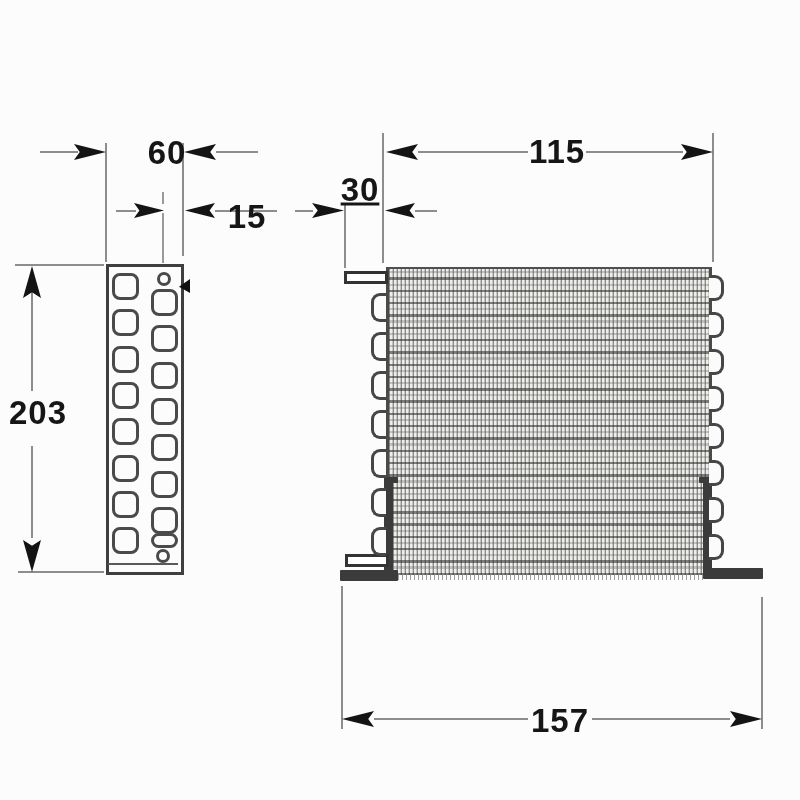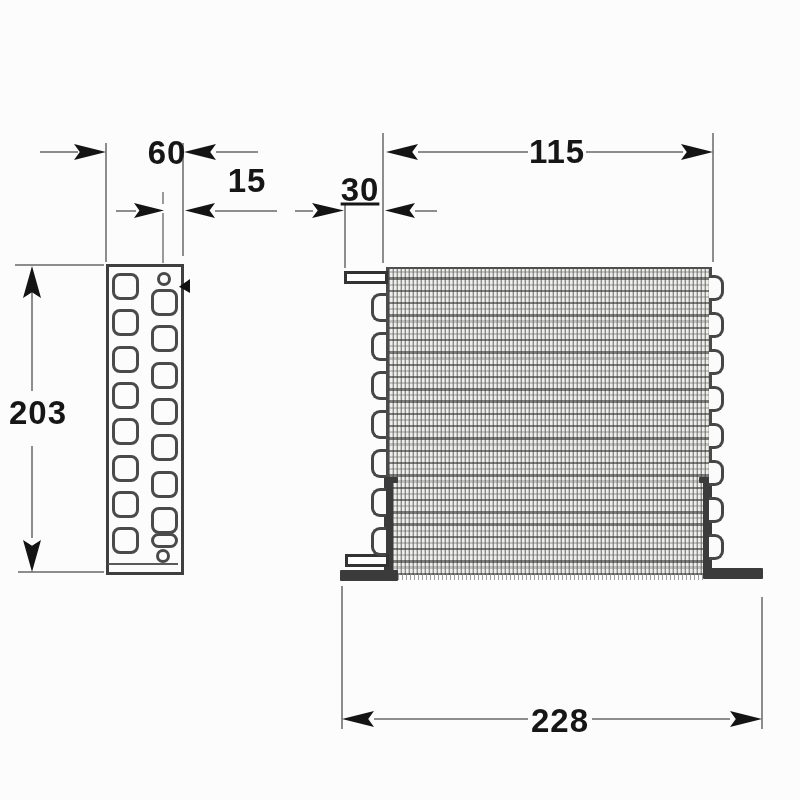--- a/index.html
+++ b/index.html
@@ -61,21 +61,21 @@
   <div class="arr arr-l" style="left:184px;top:144px;width:32px;height:16px;"></div>
   <div class="hline" style="left:216px;top:151px;width:42px;"></div>
   <div class="dim" style="left:148px;top:152px;margin-left:19px;">60</div>
 
   <div class="vdash" style="left:162px;top:192px;height:12px;"></div>
   <div class="vdash" style="left:162px;top:213px;height:50px;"></div>
   <div class="hline" style="left:116px;top:210px;width:20px;"></div>
   <div class="arr arr-r" style="left:134px;top:203px;width:30px;height:15px;"></div>
   <div class="arr arr-l" style="left:185px;top:203px;width:30px;height:15px;"></div>
   <div class="hline" style="left:215px;top:210px;width:62px;"></div>
-  <div class="dim" style="left:247px;top:180px;text-align:right;">15</div>
+  <div class="dim" style="left:247px;top:216px;text-align:right;">15</div>
 
   <div id="coil"></div>
   <div id="coil-fringe"></div>
 
   <div class="bar" style="left:384px;top:477px;width:9px;height:103px;"></div>
   <div class="bar" style="left:384px;top:477px;width:14px;height:6px;"></div>
   <div class="bar" style="left:703px;top:477px;width:9px;height:101px;"></div>
   <div class="bar" style="left:699px;top:477px;width:14px;height:6px;"></div>
   <div class="bar" style="left:340px;top:570px;width:58px;height:11px;"></div>
   <div class="bar" style="left:703px;top:568px;width:60px;height:11px;"></div>
@@ -95,21 +95,21 @@
   <div class="arr arr-r" style="left:312px;top:203px;width:32px;height:15px;"></div>
   <div class="vline" style="left:344px;top:203px;height:65px;"></div>
   <div class="dim" style="left:360px;top:189px;text-decoration:underline;">30</div>
   <div class="arr arr-l" style="left:385px;top:203px;width:30px;height:15px;"></div>
   <div class="hline" style="left:415px;top:210px;width:22px;"></div>
 
   <div class="vline" style="left:341px;top:586px;height:143px;"></div>
   <div class="vline" style="left:761px;top:597px;height:132px;"></div>
   <div class="arr arr-l" style="left:342px;top:711px;width:32px;height:16px;"></div>
   <div class="hline" style="left:374px;top:718px;width:154px;"></div>
-  <div class="dim" style="left:560px;top:720px;">228</div>
+  <div class="dim" style="left:560px;top:720px;">157</div>
   <div class="hline" style="left:592px;top:718px;width:138px;"></div>
   <div class="arr arr-r" style="left:730px;top:711px;width:32px;height:16px;"></div>
 
 <div class="hole" style="left: 112px; top: 273px; width: 21px; height: 21px;"></div>
     <div class="hole" style="left: 112px; top: 309px; width: 21px; height: 21px;"></div>
     <div class="hole" style="left: 112px; top: 346px; width: 21px; height: 21px;"></div>
     <div class="hole" style="left: 112px; top: 382px; width: 21px; height: 21px;"></div>
     <div class="hole" style="left: 112px; top: 418px; width: 21px; height: 21px;"></div>
     <div class="hole" style="left: 112px; top: 455px; width: 21px; height: 21px;"></div>
     <div class="hole" style="left: 112px; top: 491px; width: 21px; height: 21px;"></div>

